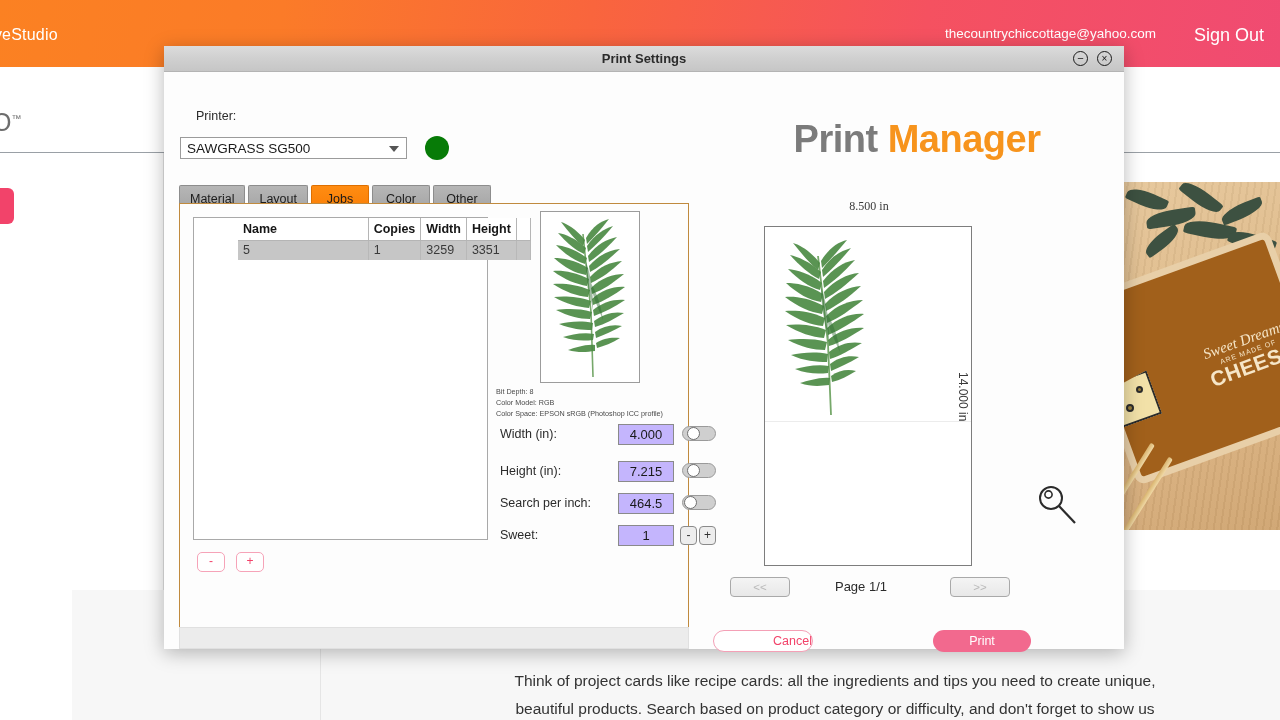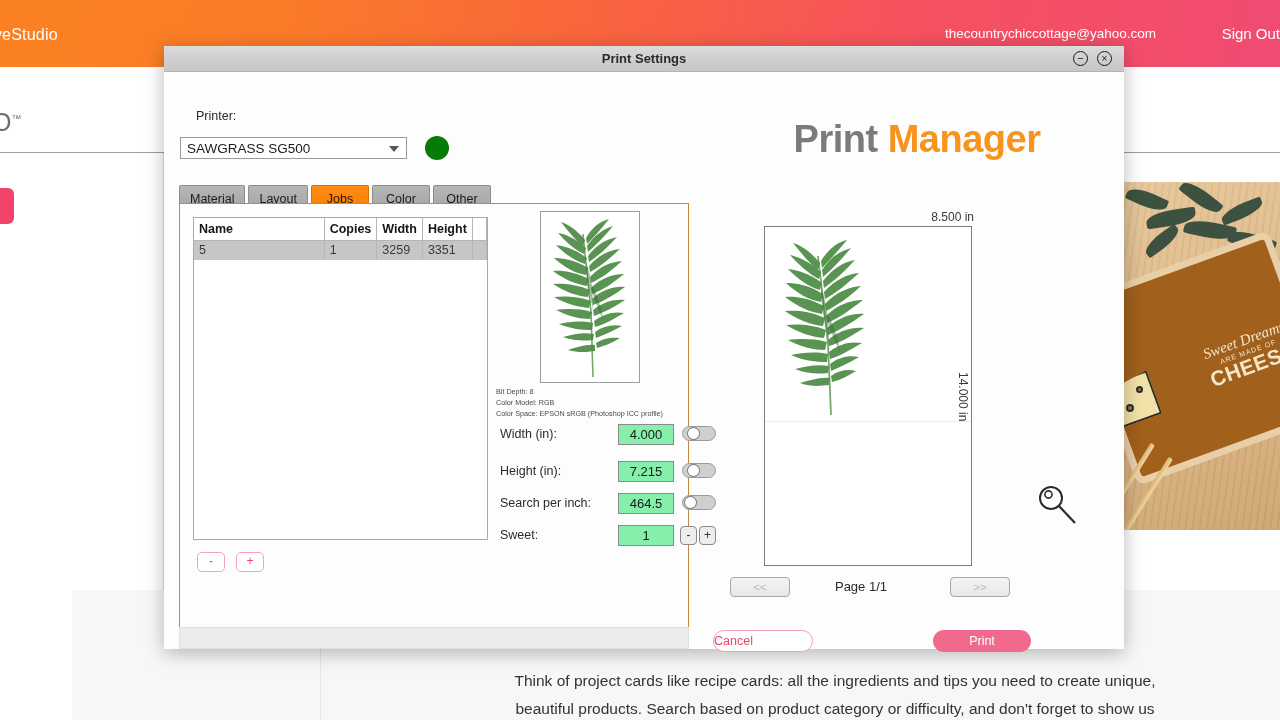--- a/index.html
+++ b/index.html
@@ -18,22 +18,22 @@
   }
   .bg-header .brand {
     position: absolute; left: -50px; top: 26px;
     color: #ffffff; font-size: 16px; letter-spacing: .2px; white-space: nowrap;
   }
   .bg-header .account {
     position: absolute; right: 124px; top: 26px;
     color: #ffffff; font-size: 13.5px; white-space: nowrap;
   }
   .bg-header .signout {
-    position: absolute; right: 0px; top: 25px;
-    color: #ffffff; font-size: 15px; white-space: nowrap;
+    position: absolute; right: 16px; top: 25px;
+    color: #ffffff; font-size: 18px; white-space: nowrap;
   }
 
   .bg-subbar {
     position: absolute; left: 0; top: 67px; width: 1280px; height: 86px;
     background: #ffffff; border-bottom: 1px solid #9aa0a6;
   }
   .bg-logo {
     position: absolute; left: -8px; top: 108px;
     font-size: 25px; color: #6d6d6d; font-weight: 400;
   }
@@ -156,21 +156,21 @@
 
   .panel {
     position: absolute; left: 15px; top: 131px; width: 510px; height: 444px;
     background: #fdfdfd; border: 1.5px solid #c08a3e;
   }
 
   .joblist {
     position: absolute; left: 13px; top: 13px; width: 295px; height: 323px;
     background: #ffffff; border: 1px solid #a9a9a9;
   }
-  .joblist table { width: 100%; border-collapse: collapse; }
+  .joblist table { width: 100%; border-collapse: collapse; margin-left: 44px; }
   .joblist th {
     background: #ffffff; border-right: 1px solid #b5b5b5; border-bottom: 1px solid #b5b5b5;
     font-size: 12.5px; font-weight: bold; color: #161616; text-align: left;
     padding: 4px 5px; height: 22px;
   }
   .joblist td {
     font-size: 12.5px; color: #3a3a3a; padding: 2px 5px; height: 19px;
     border-right: 1px solid #b8b8b8;
   }
   .joblist tr.selected td { background: #c6c6c6; }
@@ -192,21 +192,21 @@
   }
   .meta {
     position: absolute; left: 316px; top: 182px; font-size: 7.2px; color: #4a4a4a; line-height: 1.55;
     white-space: nowrap;
   }
 
   .field-row { position: absolute; left: 320px; height: 22px; }
   .field-row .flabel { position: absolute; left: 0; top: 3px; font-size: 12.5px; color: #2b2b2b; white-space: nowrap; }
   .field-row .fbox {
     position: absolute; left: 118px; width: 56px; height: 21px;
-    background: #86efac; border: 1px solid #8a8a8a;
+    background: #c4b5fd; border: 1px solid #8a8a8a;
     font-size: 13px; color: #1a1a1a; text-align: center; line-height: 19px;
   }
   .slider {
     position: absolute; left: 182px; top: 2px; width: 34px; height: 15px;
     background: #cfcfcf; border-radius: 8px; border: 1px solid #9a9a9a;
   }
   .slider .knob {
     position: absolute; top: 0px; width: 13px; height: 13px;
     background: #ffffff; border: 1.4px solid #6f6f6f; border-radius: 50%;
   }
@@ -226,22 +226,22 @@
 
   
   .pm-title {
     position: absolute; left: 546px; top: 46px; width: 414px; text-align: center;
     font-size: 38px; font-weight: bold; letter-spacing: -.5px;
   }
   .pm-title .g { color: #7b7b7b; }
   .pm-title .o { color: #f7941d; }
 
   .dim-top {
-    position: absolute; left: 600px; top: 138px; width: 210px; text-align: right;
-    font-size: 12px; color: #3a3a3a;
+    position: absolute; left: 600px; top: 127px; width: 210px; text-align: center;
+    font-size: 12px; color: #3a3a3a; font-family: Liberation Serif, serif;
   }
   .page-preview {
     position: absolute; left: 600px; top: 154px; width: 208px; height: 340px;
     background: #ffffff; border: 1px solid #7d7d7d;
   }
   .page-preview .fold {
     position: absolute; left: 0; right: 0; top: 194px; height: 1px; background: #ececec;
   }
   .preview-leaf { position: absolute; left: 6px; top: 5px; width: 115px; height: 190px; }
   .dim-right {
@@ -260,21 +260,21 @@
   .nav-btn.prev { left: 20px; }
   .nav-btn.next { left: 240px; }
   .page-label {
     position: absolute; left: 106px; top: 2px; width: 90px; text-align: center;
     font-size: 13px; color: #2b2b2b;
   }
 
   .cancel-btn {
     position: absolute; left: 549px; top: 558px; width: 100px; height: 22px;
     background: #ffffff; border: 1px solid #f4a0b6; border-radius: 11px;
-    color: #f2436a; font-size: 12.5px; text-align: left; line-height: 20px;
+    color: #f2436a; font-size: 12.5px; text-align: right; line-height: 20px;
   }
   .print-btn {
     position: absolute; left: 769px; top: 558px; width: 98px; height: 22px;
     background: #f2698e; border: none; border-radius: 11px;
     color: #ffffff; font-size: 12.5px; text-align: center; line-height: 22px;
   }
 </style>
 </head>
 <body>
 

